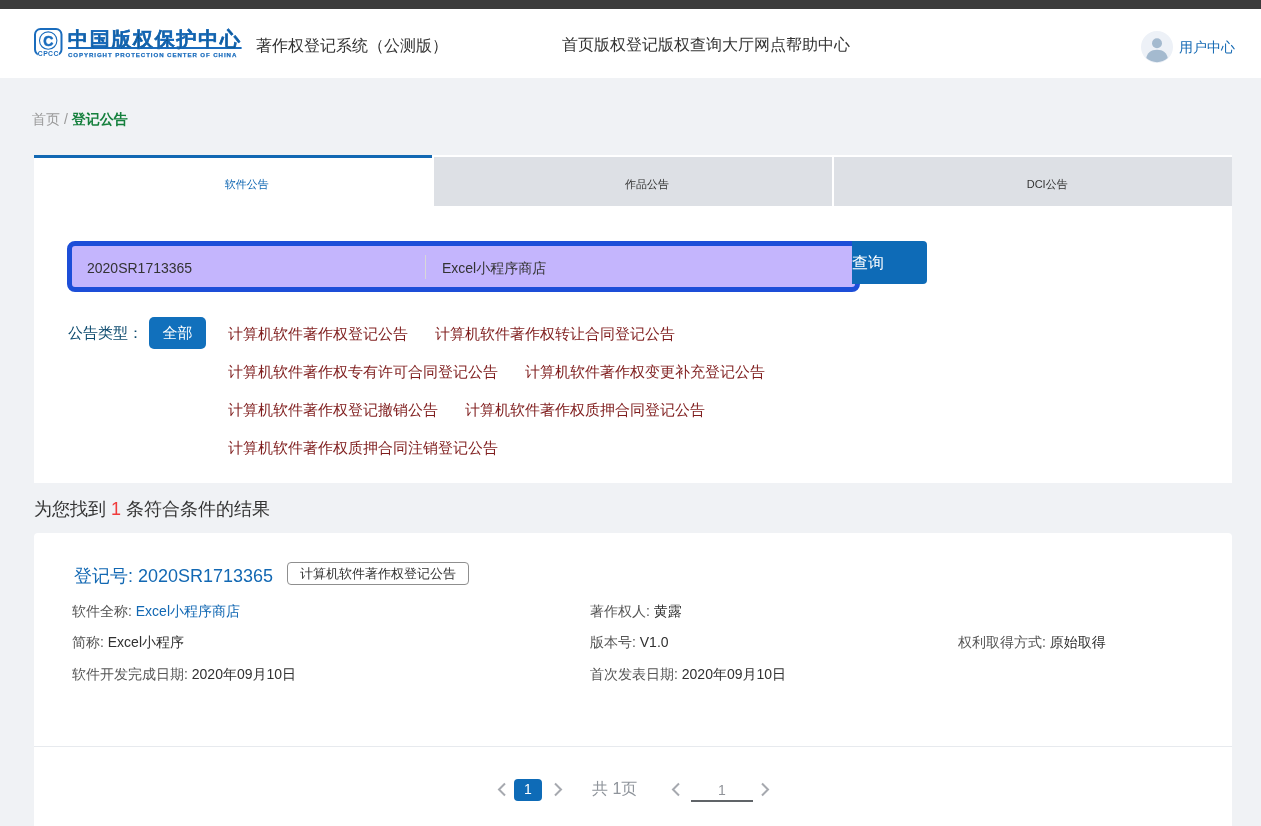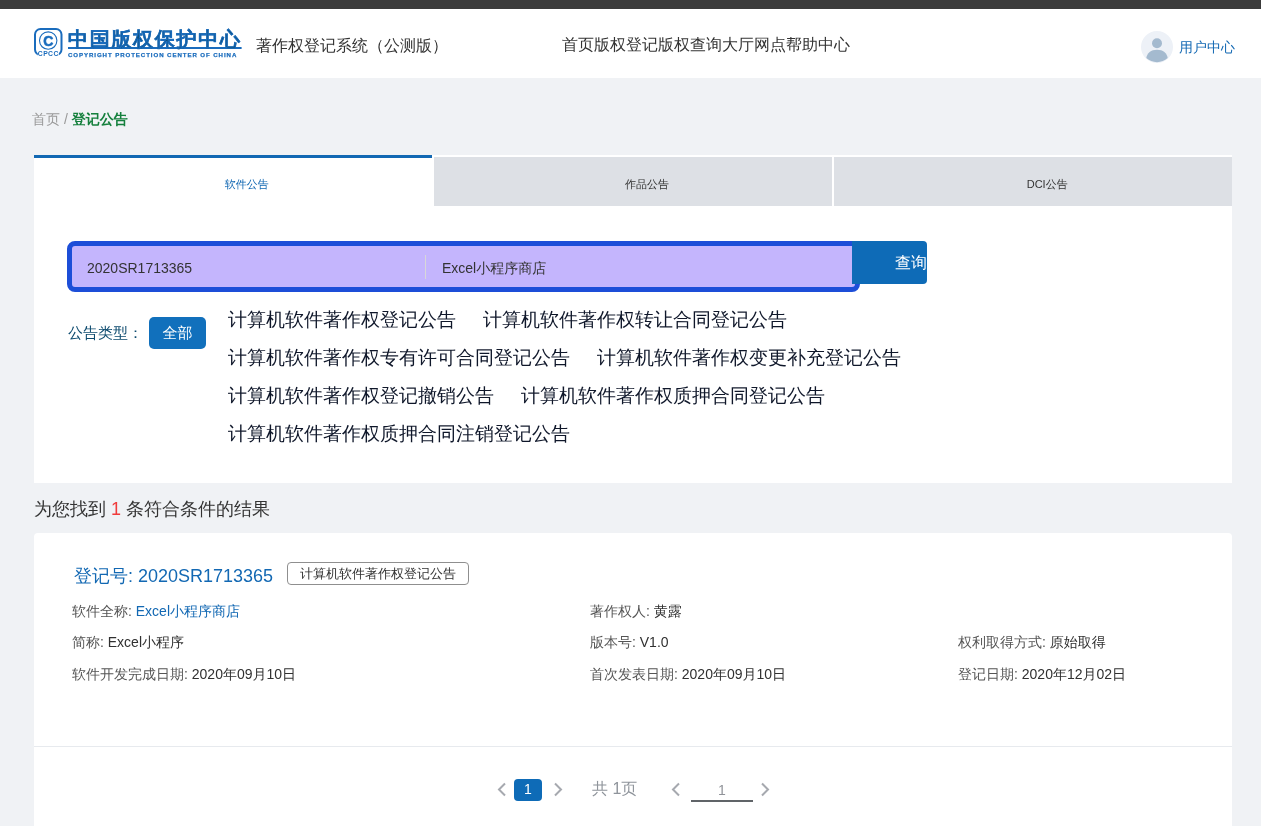--- a/index.html
+++ b/index.html
@@ -26,26 +26,26 @@
 .tabs{display:flex;gap:2.5px;}
 .tab{flex:1;height:49px;margin-top:2px;background:#dde0e5;color:#333;font-size:11px;
  text-align:center;line-height:55px;padding-left:28px;}
 .tab.on{margin-top:0;height:48px;background:#fff;color:#1268b3;border-top:3px solid #1268b3;line-height:52px;}
 
 .searchbox{position:absolute;left:67px;top:241px;width:783px;height:41px;border:5px solid #1d4ed8;border-radius:8px;background:#c4b5fd;}
 .in1{position:absolute;left:15px;top:0;line-height:44px;font-size:14px;color:#333;}
 .in2{position:absolute;left:370px;top:0;line-height:44px;font-size:14px;color:#333;}
 .vdiv{position:absolute;left:353px;top:9px;width:1px;height:24px;background:#d8d8d8;}
 .qbtn{position:absolute;left:852px;top:241px;width:75px;height:43px;background:#0e6bb7;color:#fff;
- font-size:16px;text-align:right;line-height:43px;border-radius:0 4px 4px 0;}
+ font-size:16px;text-align:left;line-height:43px;border-radius:0 4px 4px 0;}
 
 .typelabel{position:absolute;left:68px;top:325px;font-size:15px;color:#0c4a6e;line-height:16px;}
 .allbtn{position:absolute;left:149px;top:317px;width:57px;height:32px;border-radius:5px;background:#1170bc;
  color:#fff;font-size:15px;text-align:center;line-height:32px;}
-.cats{position:absolute;left:228px;top:301px;width:726px;line-height:38px;font-size:19px;color:#0f172a;}
+.cats{position:absolute;left:228px;top:315px;width:726px;line-height:38px;font-size:15px;color:#7f1d1d;}
 .cats span{display:inline-block;margin-right:27px;white-space:nowrap;}
 
 .rescount{position:absolute;left:34px;top:502px;font-size:18px;color:#333;line-height:15px;}
 .rescount em{font-style:normal;color:#f03b3b;}
 
 .card{position:absolute;left:34px;top:533px;width:1198px;height:293px;background:#fff;border-radius:4px 4px 0 0;}
 .regno{position:absolute;left:40px;top:33px;font-size:18px;color:#1268b3;line-height:21px;}
 .badge{position:absolute;left:253px;top:29px;height:21px;line-height:21px;border:1px solid #8f8f8f;
  border-radius:4px;padding:0 12px;font-size:13px;color:#333;}
 .grid{position:absolute;left:38px;top:62.5px;width:1140px;}
@@ -120,21 +120,21 @@
 </div>
 
 <div class="rescount">为您找到 <em>1</em> 条符合条件的结果</div>
 
 <div class="card">
   <div class="regno">登记号: 2020SR1713365</div>
   <div class="badge">计算机软件著作权登记公告</div>
   <div class="grid">
     <div class="grow"><span>软件全称: <a>Excel小程序商店</a></span><span class="c2">著作权人: <b>黄露</b></span></div>
     <div class="grow"><span>简称: <b>Excel小程序</b></span><span class="c2">版本号: <b>V1.0</b></span><span class="c3">权利取得方式: <b>原始取得</b></span></div>
-    <div class="grow"><span>软件开发完成日期: <b>2020年09月10日</b></span><span class="c2">首次发表日期: <b>2020年09月10日</b></span><span class="c3">登记日期: <b>2020年12月02日</b></span></div>
+    <div class="grow"><span>软件开发完成日期: <b>2020年09月10日</b></span><span class="c2">首次发表日期: <b>2020年09月10日</b></span></div>
   </div>
   <div class="sep"></div>
 </div>
 
 <svg class="pgchev" style="left:497px" width="10" height="15" viewBox="0 0 10 15">
     <path d="M8 1.5 L2 7.5 L8 13.5" fill="none" stroke="#a6a9af" stroke-width="2"></path>
   </svg>
 <div class="pgbox">1</div>
 <svg class="pgchev" style="left:553px" width="10" height="15" viewBox="0 0 10 15">
     <path d="M2 1.5 L8 7.5 L2 13.5" fill="none" stroke="#a6a9af" stroke-width="2"></path>

